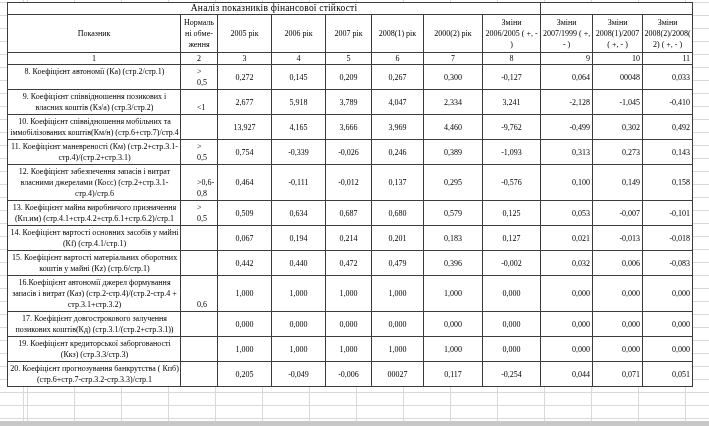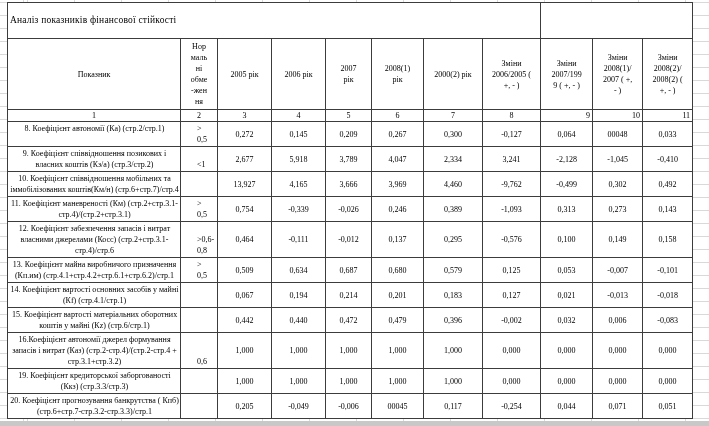--- a/index.html
+++ b/index.html
@@ -24,30 +24,31 @@
     line-height:11px;
   }
   .fin td,.fin th{
     border:1px solid #3c3c3c;
     background:#fff;
     font-weight:normal;
     overflow:hidden;
   }
   
   .title-cell{
+    text-align:center;
     font-weight:bold;
     font-size:9.5px;
-    padding:12px 2px;
+    padding:0 2px;
     letter-spacing:.2px;
   }
   .ghost{border:none;background:transparent;}
   
   .hdr th{
     text-align:center;vertical-align:middle;
-    padding:2px 9px;
+    padding:2px 1px;
     overflow-wrap:break-word;
     word-break:break-word;
   }
   
   .numrow td{
     text-align:center;
     padding:0 2px;
     height:11px;
   }
   .numrow td:nth-child(n+9){text-align:right;}
@@ -58,21 +59,21 @@
     overflow-wrap:break-word;
   }
   .c-norm{
     text-align:center;vertical-align:bottom;
     padding:1px 16px;
   }
   .c-val{
     text-align:center;vertical-align:middle;
     padding:5px 2px;
   }
-  .fin tbody tr td:nth-child(n+9){text-align:center;font-family:Liberation Serif, serif;}
+  .fin tbody tr td:nth-child(n+9){text-align:right;font-family:Liberation Serif, serif;}
   .bottom-bar{
     position:absolute;left:0;bottom:0;
     width:100%;height:5px;
     background:#c8c8c8;
   }
 </style>
 </head>
 <body>
 
 <div class="sheet">
@@ -235,39 +236,52 @@
     <td class="c-val">1,000</td>
     <td class="c-val">1,000</td>
     <td class="c-val">1,000</td>
     <td class="c-val">1,000</td>
     <td class="c-val">0,000</td>
     <td class="c-val">0,000</td>
     <td class="c-val">0,000</td>
     <td class="c-val">0,000</td>
   </tr>
         <tr>
+    <td class="c-label">17.  Коефіцієнт довгострокового залучення позикових коштів(Кд) (стр.3.1/(стр.2+стр.3.1))</td>
+    <td class="c-norm"></td>
+    <td class="c-val">0,000</td>
+    <td class="c-val">0,000</td>
+    <td class="c-val">0,000</td>
+    <td class="c-val">0,000</td>
+    <td class="c-val">0,000</td>
+    <td class="c-val">0,000</td>
+    <td class="c-val">0,000</td>
+    <td class="c-val">0,000</td>
+    <td class="c-val">0,000</td>
+  </tr>
+        <tr>
     <td class="c-label">19. Коефіцієнт кредиторської заборгованості (Ккз) (стр.3.3/стр.3)</td>
     <td class="c-norm"></td>
     <td class="c-val">1,000</td>
     <td class="c-val">1,000</td>
     <td class="c-val">1,000</td>
     <td class="c-val">1,000</td>
     <td class="c-val">1,000</td>
     <td class="c-val">0,000</td>
     <td class="c-val">0,000</td>
     <td class="c-val">0,000</td>
     <td class="c-val">0,000</td>
   </tr>
         <tr>
     <td class="c-label">20. Коефіцієнт прогнозування банкрутства ( Кпб) (стр.6+стр.7-стр.3.2-стр.3.3)/стр.1</td>
     <td class="c-norm"></td>
     <td class="c-val">0,205</td>
     <td class="c-val">-0,049</td>
     <td class="c-val">-0,006</td>
-    <td class="c-val">00045</td>
+    <td class="c-val">00027</td>
     <td class="c-val">0,117</td>
     <td class="c-val">-0,254</td>
     <td class="c-val">0,044</td>
     <td class="c-val">0,071</td>
     <td class="c-val">0,051</td>
   </tr>
       </tbody>
   </table>
 
   <div class="bottom-bar"></div>

